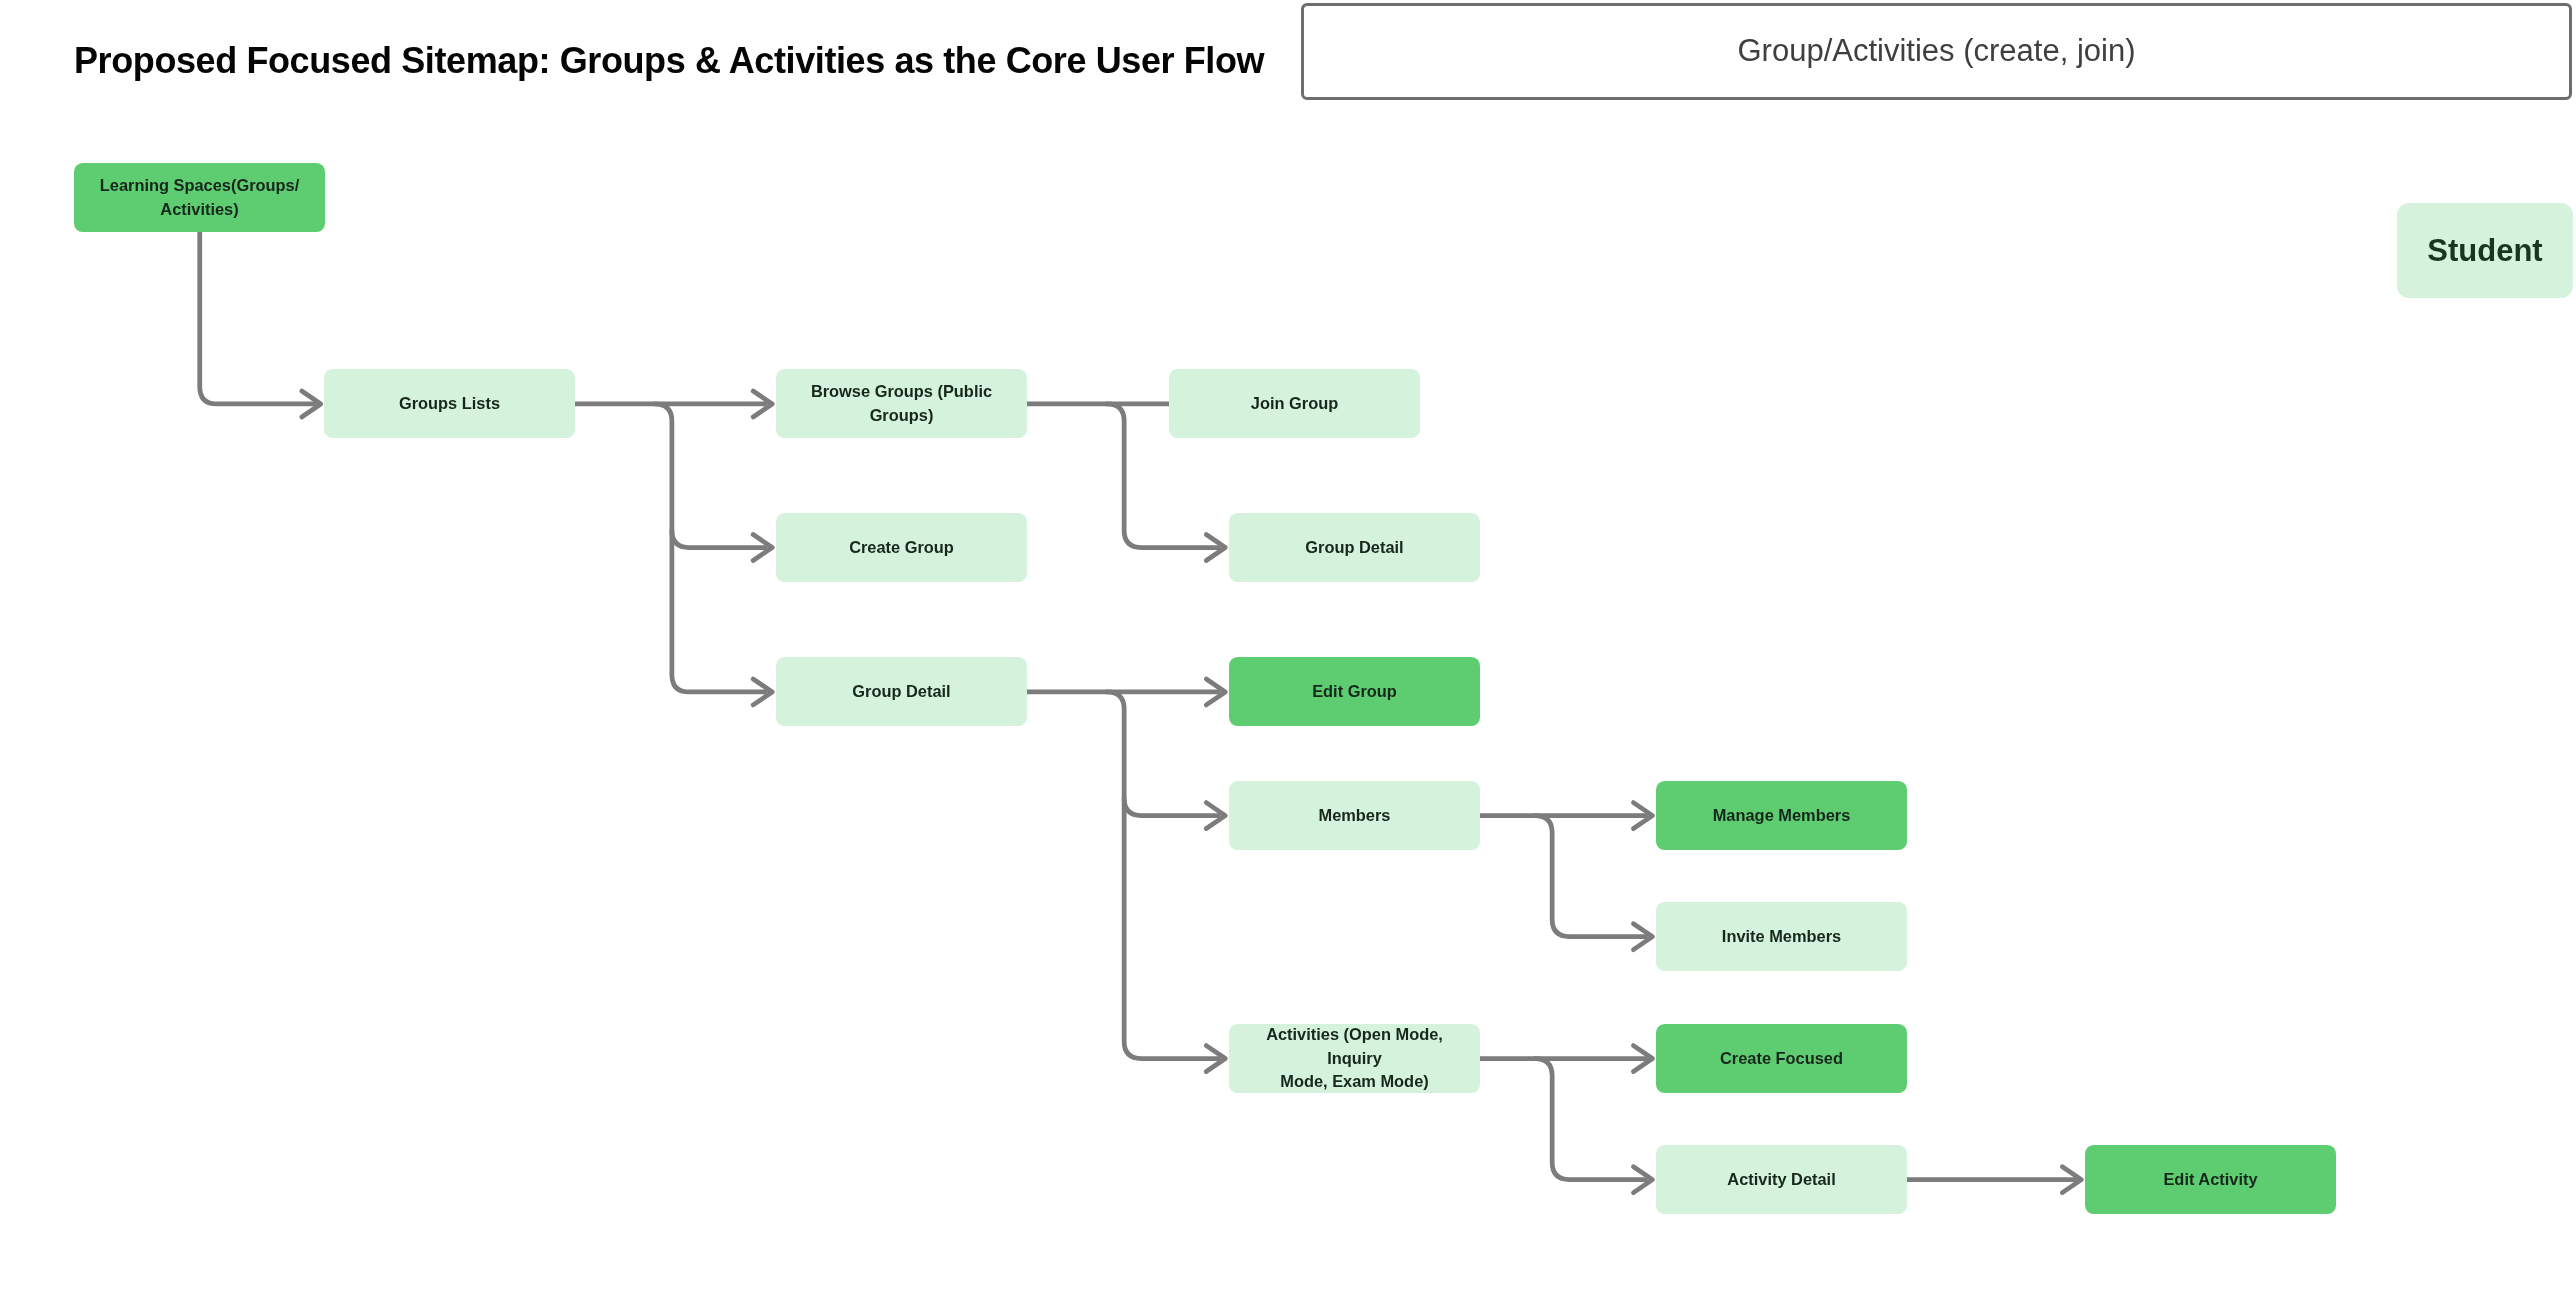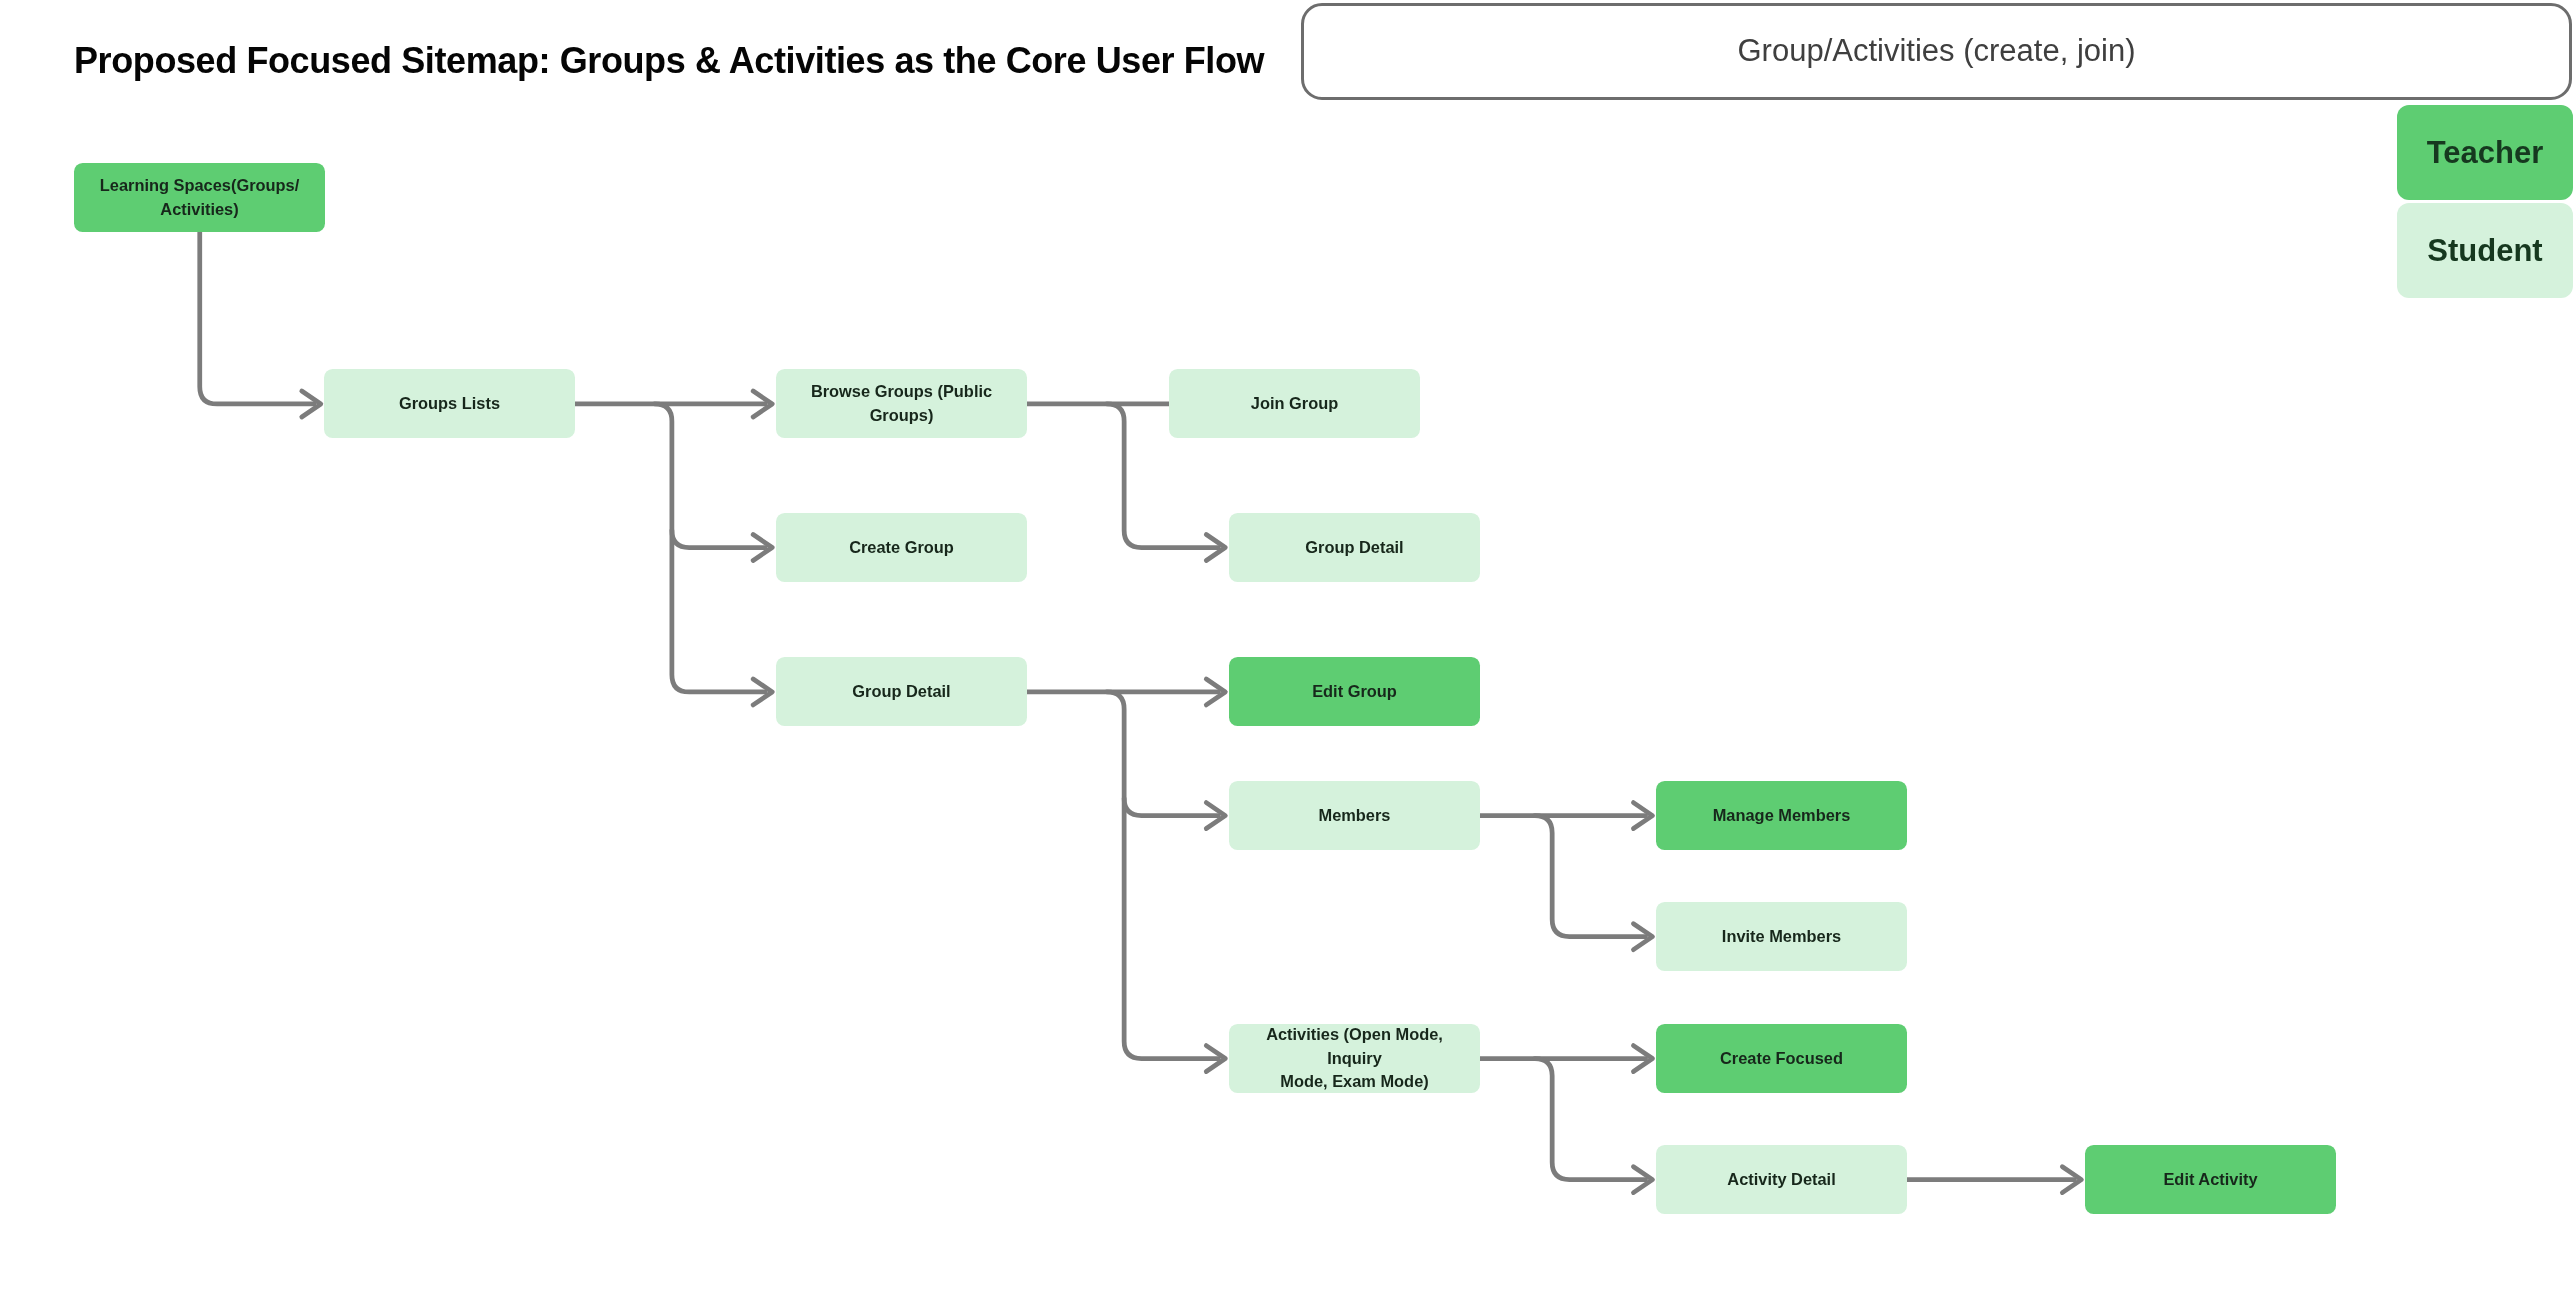--- a/index.html
+++ b/index.html
@@ -18,21 +18,21 @@
     position: absolute; left: 74px; top: 40px;
     font-size: 36px; font-weight: 700; letter-spacing: -0.4px;
     color: var(--title-text, #050505);
     white-space: nowrap;
   }
   .header-note {
     position: absolute; left: 1301px; top: 2.6px;
     width: 1271px; height: 97px;
     background: #ffffff;
     border: 3.5px solid var(--header-border, #6D6D6D);
-    border-radius: 21px;
+    border-radius: 6px;
     box-sizing: border-box;
     display: flex; align-items: center; justify-content: center;
     font-size: 31px; font-weight: 400;
     color: var(--header-text, #3F3F3F);
   }
   .legend-chip {
     position: absolute; left: 2397px; width: 176px; height: 95px;
     border-radius: 12px;
     display: flex; align-items: center; justify-content: center;
     font-size: 31px; font-weight: 700;
@@ -70,23 +70,20 @@
 <body>
 
 <div id="canvas">
 
   <div class="page-title">Proposed Focused Sitemap: Groups &amp; Activities as the Core User Flow</div>
 
   <div class="header-note">
     <span>Group/Activities (create, join)</span>
   </div>
 
-  <div class="legend-chip teacher">
-    <span>Teacher</span>
-  </div>
   <div class="legend-chip student">
     <span>Student</span>
   </div>
 
   <svg class="edges" viewBox="0 0 2979 1503">
 
     <path d="M231 268 L231 447 Q231 467 251 467 L363 467"></path>
     <path d="M349 452 L371 467 L349 482"></path>
 
     <path d="M665 467 L885 467"></path>

